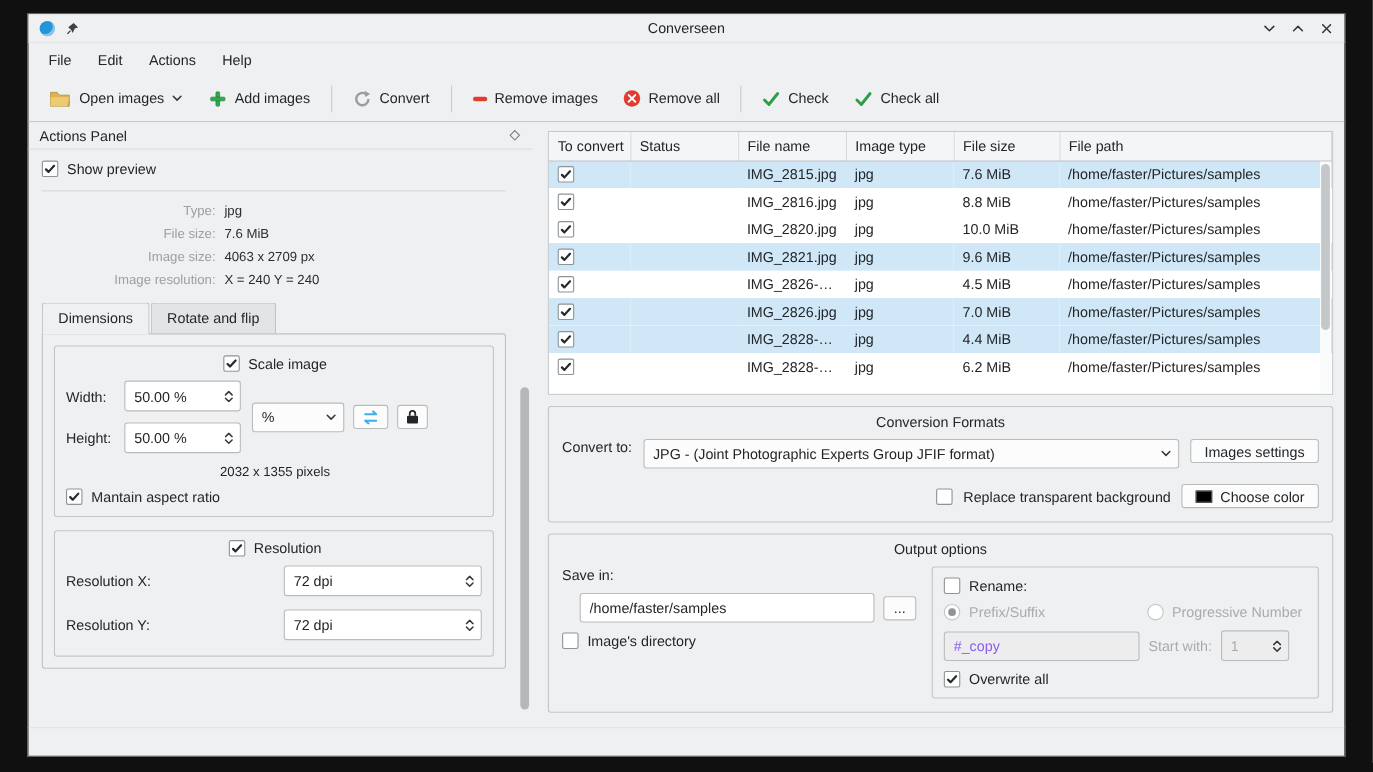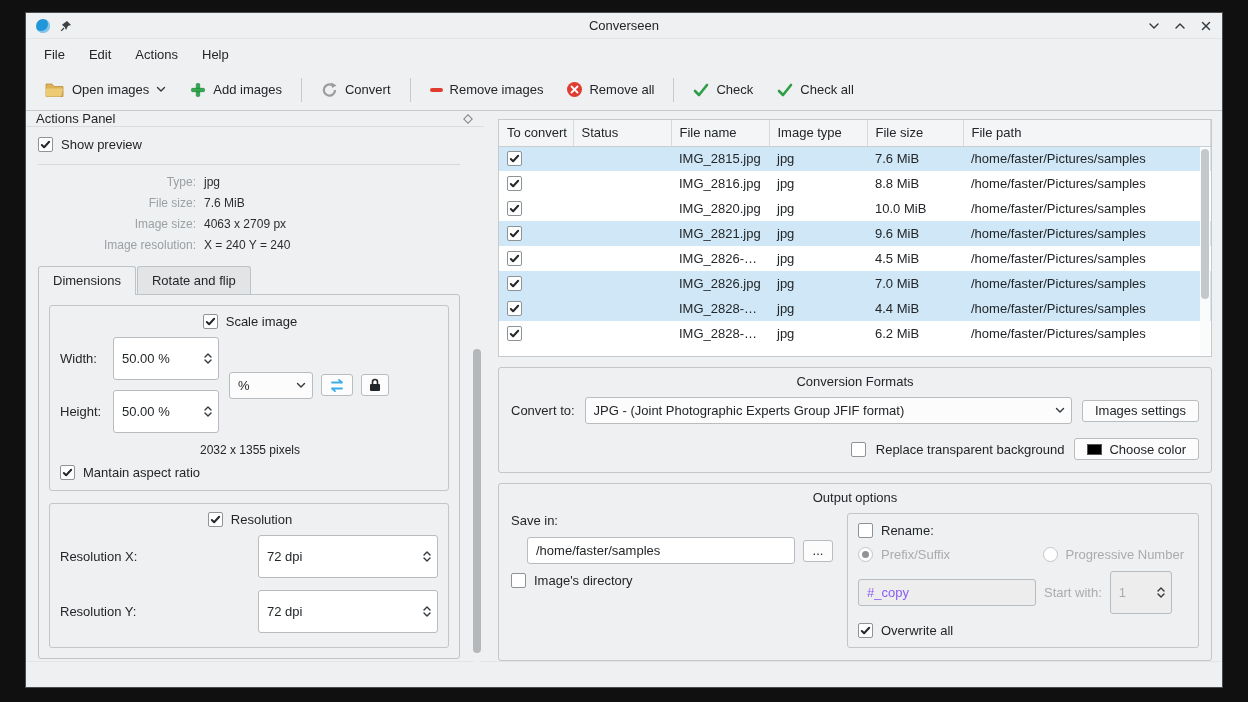--- a/index.html
+++ b/index.html
@@ -62,21 +62,21 @@
   .tab-frame{ border:1px solid #bdc3c7; border-radius:0 3px 3px 3px; padding:10px; position:relative; z-index:1;}
   .groupbox-sm{ border:1px solid #c1c6c9; border-radius:3px; padding:8px 8px 10px 10px;}
   .group-title-check{ display:flex; justify-content:center; margin-bottom:8px;}
   .scale-grid{ display:flex; gap:10px; align-items:center;}
   .wh-col{ display:flex; flex-direction:column; gap:10px;}
   .wh-row{ display:flex; align-items:center; gap:8px;}
   .wh-row .lbl{ width:45px;}
   .unit-col{ display:flex; align-items:center; gap:8px;}
   .center-note{ text-align:center; font-size:12px; margin:10px 0 8px 0;}
   
-  .spinbox{ height:43px; background:#fff; border:1px solid #b9bcbe; border-radius:3px;
+  .spinbox{ height:28px; background:#fff; border:1px solid #b9bcbe; border-radius:3px;
     display:inline-flex; align-items:center; padding-left:8px;}
   .spinbox .sval{ flex:1;}
   .spin-arrows{ width:20px; height:100%; display:flex; flex-direction:column;
     align-items:center; justify-content:center; gap:1px;}
   .combo{ height:27px; background:#fcfcfc; border:1px solid #b9bcbe; border-radius:3px;
     display:inline-flex; align-items:center; padding:0 6px 0 8px;}
   .combo .cval{ flex:1; white-space:nowrap; overflow:hidden; text-overflow:ellipsis;}
   .btn{ height:22px; background:#fcfcfc; border:1px solid #b9bcbe; border-radius:3px;
     display:inline-flex; align-items:center; justify-content:center; padding:0 12px; gap:7px;}
   .icon-btn{ width:32px; padding:0;}
@@ -105,21 +105,21 @@
   th:nth-child(1),td:nth-child(1){ width:74px;}
   th:nth-child(2),td:nth-child(2){ width:98px;}
   th:nth-child(3),td:nth-child(3){ width:98px;}
   th:nth-child(4),td:nth-child(4){ width:98px;}
   th:nth-child(5),td:nth-child(5){ width:96px;}
   tr.hl td{ background:#cfe7f6;}
   .table-scroll{ position:absolute; right:1px; top:27px; bottom:1px; width:10px; background:#fafbfb;}
   .table-thumb{ position:absolute; left:1px; right:1px; top:2px; height:72%; background:#c4c8cb; border-radius:4px;}
   .groupbox{ border:1px solid #c1c6c9; border-radius:3px; margin-top:10px; padding:6px 12px 12px 12px;}
   .group-title{ text-align:center; margin-bottom:8px;}
-  .cf-row1{ display:flex; align-items:center; gap:10px; margin-top:4px;}
+  .cf-row1{ display:flex; gap:10px; margin-top:4px;}
   .cf-row1 .combo{ flex:1;}
   .cf-row2{ display:flex; align-items:center; justify-content:flex-end; gap:10px; margin-top:14px;}
   .swatch{ width:15px; height:11px; background:#000; border:1px solid #555; display:inline-block;}
   .oo-content{ display:flex; gap:14px; margin-top:4px;}
   .oo-left{ flex:1; display:flex; flex-direction:column; gap:9px;}
   .save-row{ display:flex; gap:8px; align-items:center;padding-left:16px;}
   .save-row .text-input{ flex:1;}
   .oo-right{ width:352px; border:1px solid #c1c6c9; border-radius:3px; padding:9px 10px;
     display:flex; flex-direction:column; gap:9px;}
   .rename-radios{ display:flex; align-items:center; gap:8px;}

